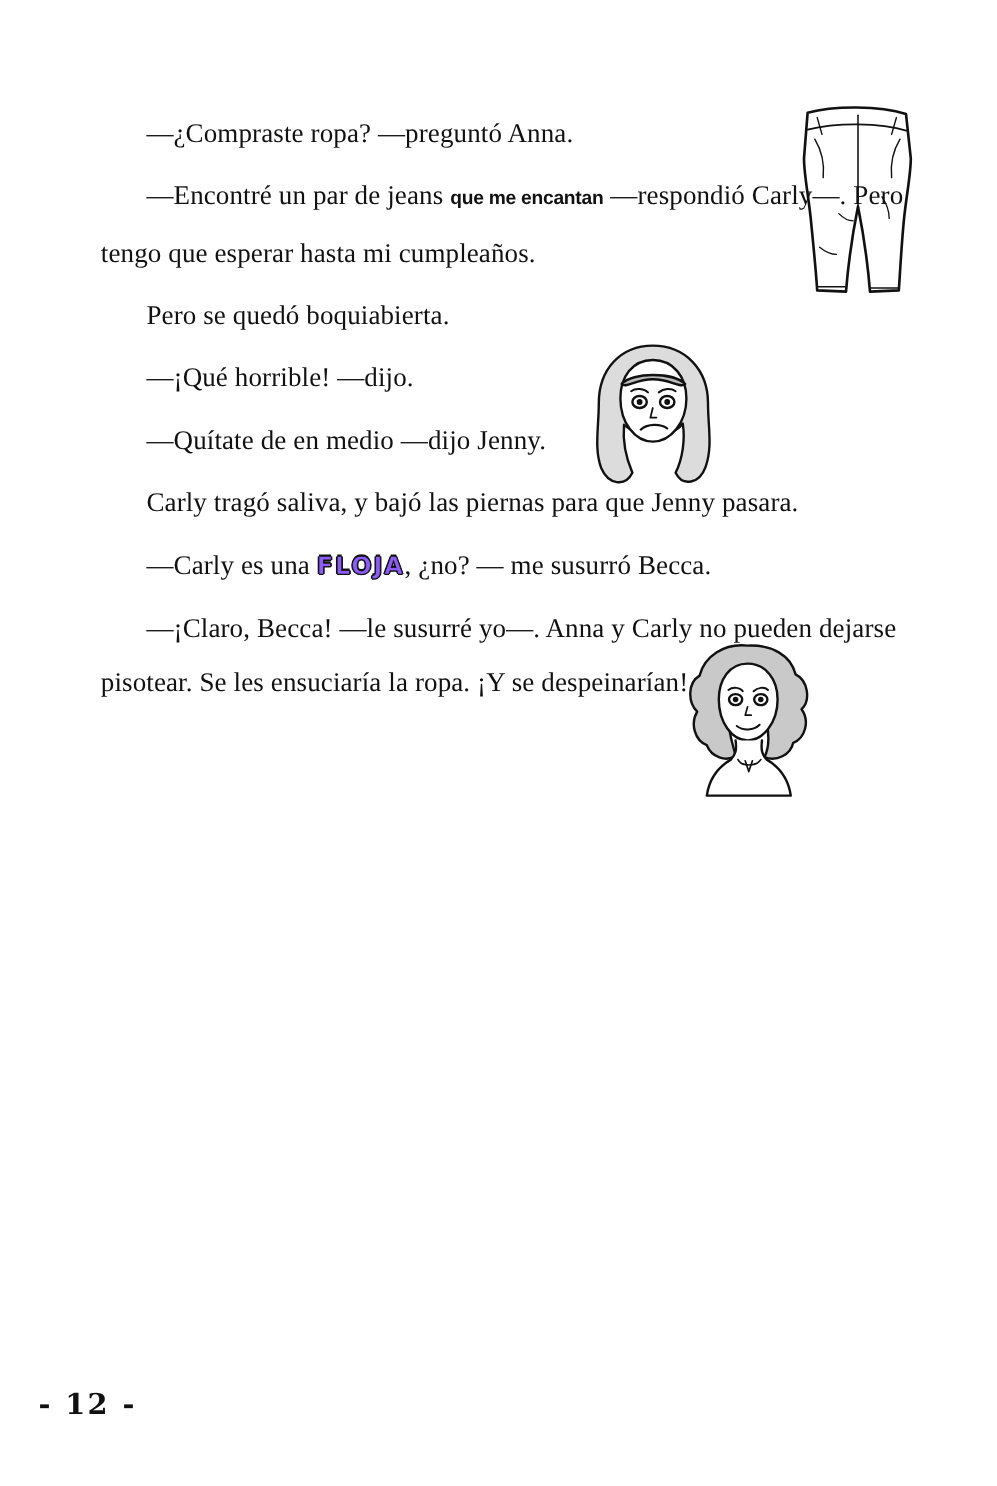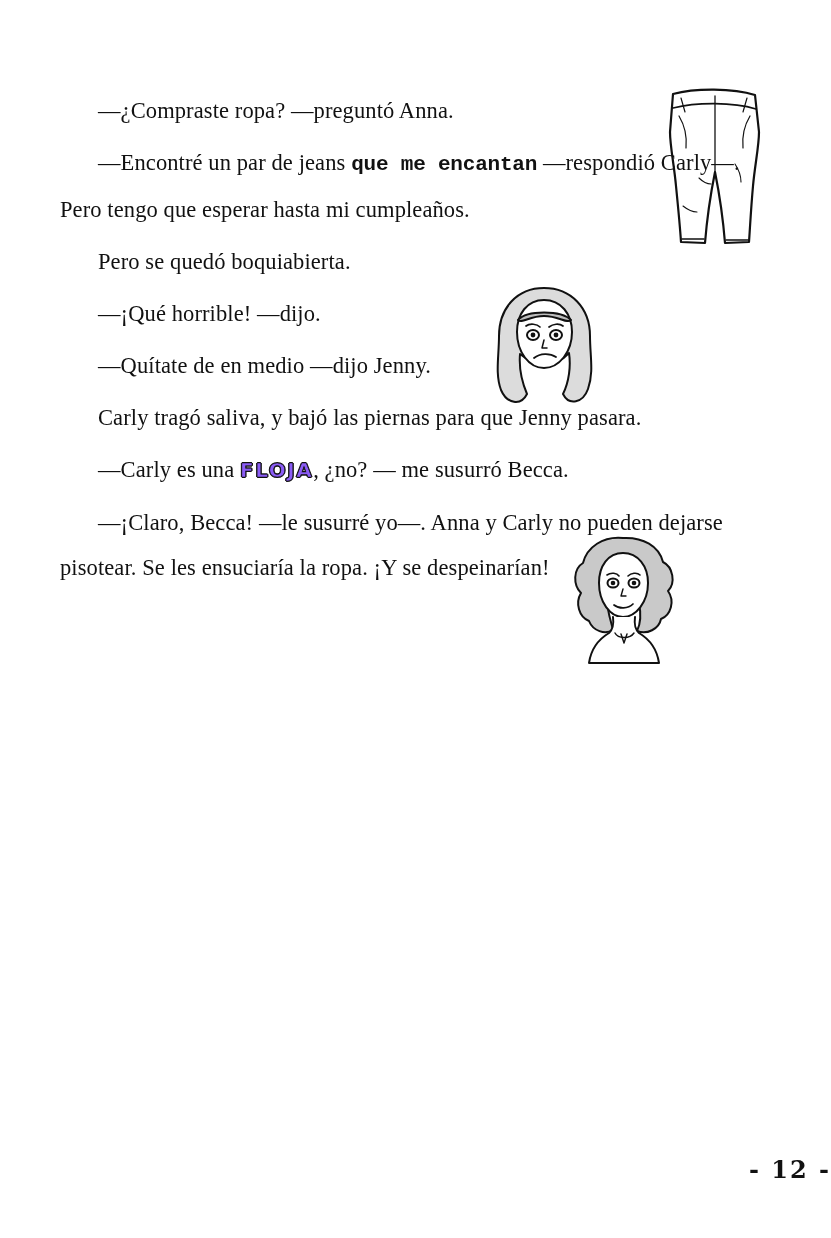--- a/index.html
+++ b/index.html
@@ -16,65 +16,65 @@
     overflow: hidden;
   }
 
   .page {
     position: absolute;
     inset: 0;
   }
 
   .text-column {
     position: absolute;
-    left: 60px;
+    left: 84px;
     top: 88px;
     width: 680px;
   }
 
   p.para {
     margin: 0 0 7px 0;
     font-size: 22.5px;
     line-height: 45px;
     text-indent: 38px;
     letter-spacing: 0.1px;
   }
 
   
   .hand {
     font-family: "DejaVu Sans", sans-serif;
     font-size: 20px;
     letter-spacing: 0.3px;
   }
 
   .hand-bold {
-    font-family: Liberation Mono, monospace;
+    font-family: Liberation Sans, sans-serif;
     font-weight: bold;
-    font-size: 21px;
+    font-size: 16px;
     letter-spacing: -0.2px;
     text-align: center;
   }
 
   .bubble {
     font-family: "DejaVu Sans", sans-serif;
     font-weight: bold;
     font-size: 20px;
     letter-spacing: 1.5px;
     -webkit-text-stroke: 0.6px #111;
     color: #8b5cf6;
     text-shadow:
       1px 0 0 #111, -1px 0 0 #111, 0 1px 0 #111, 0 -1px 0 #111;
   }
 
   .page-number {
     position: absolute;
     left: 0;
     right: 0;
     top: 1155px;
-    text-align: right;
+    text-align: left;
     font-size: 24px;
     font-family: "DejaVu Serif", serif;
     font-weight: bold;
     letter-spacing: 2px;
     padding-left: 32px;
   }
 
   
   .illus {
     position: absolute;

